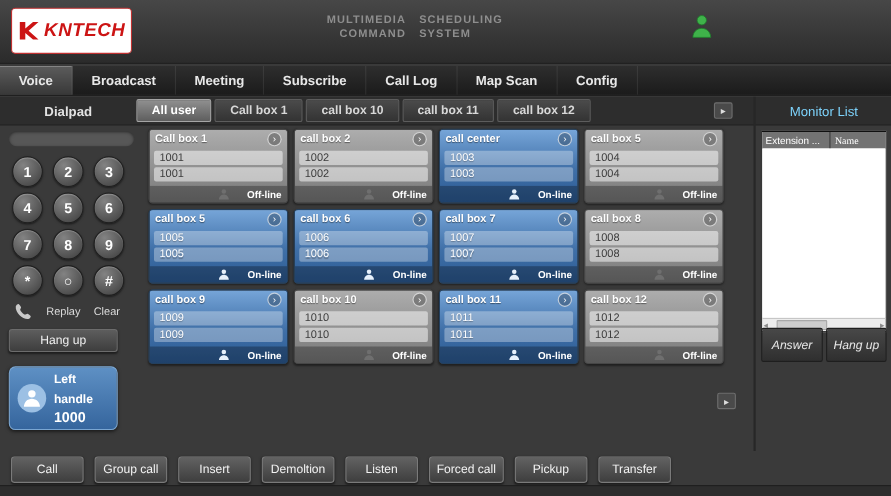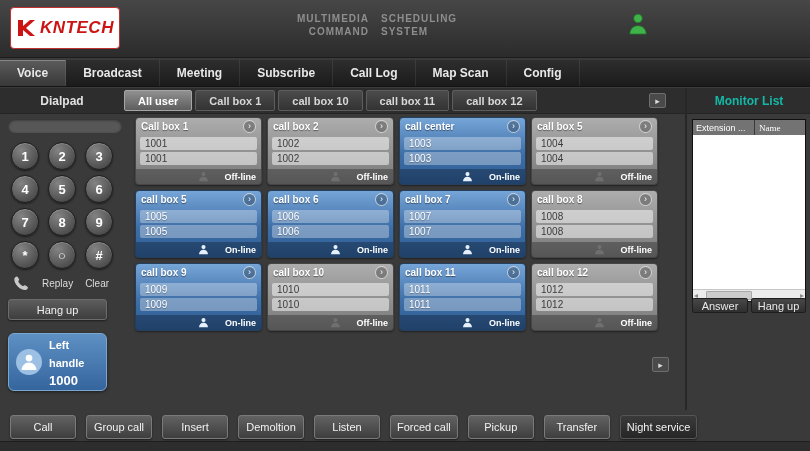--- a/index.html
+++ b/index.html
@@ -35,21 +35,21 @@
   .user-tab { height:21px; padding:0 13px; margin-right:3px; display:flex; align-items:center;
     color:#d8d8d8; font-size:11px; font-weight:bold; background:linear-gradient(180deg,#4b4b4b,#333);
     border:1px solid #5d5d5d; border-radius:2px; cursor:pointer; }
   .user-tab.active { background:linear-gradient(180deg,#909090,#5e5e5e); color:#fff; border-color:#a5a5a5; }
   .subbar-arrow, .grid-arrow { position:absolute; width:17px; height:15px; background:#4a4a4a;
     border:1px solid #6e6e6e; border-radius:2px; color:#ddd; font-size:9px;
     display:flex; align-items:center; justify-content:center; cursor:pointer; }
   .subbar-arrow { left:649px; top:93px; }
   .grid-arrow { left:652px; top:357px; }
   .monitor-title { position:absolute; left:688px; top:88px; width:122px; height:26px; display:flex;
-    align-items:center; justify-content:center; color:#14b8a6; font-size:12px; font-weight:bold; }
+    align-items:center; justify-content:center; color:#7dd3fc; font-size:12px; font-weight:normal; }
   .vdivider { position:absolute; left:685px; top:88px; width:2px; height:322px; background:#272727; }
 
   
   .display-bar { position:absolute; left:8px; top:119px; width:114px; height:14px; background:#575757;
     border-radius:7px; box-shadow:inset 0 1px 3px rgba(0,0,0,.55); }
   .keypad { position:absolute; left:11px; top:142px; display:grid; grid-template-columns:repeat(3,28px);
     gap:5px 9px; }
   .key { width:28px; height:28px; border-radius:50%;
     background:radial-gradient(circle at 35% 28%, #838383, #3b3b3b); border:1px solid #1f1f1f;
     color:#fff; font-size:13px; font-weight:bold; display:flex; align-items:center; justify-content:center;
@@ -101,23 +101,23 @@
     color:#fff; font-size:9px; }
   .mh-cell1 { width:62px; padding-left:3px; border-right:1px solid #3a3a3a; height:100%;
     display:flex; align-items:center; }
   .mh-cell2 { padding-left:4px;font-family:Liberation Serif, serif; }
   .monitor-body { flex:1; background:#fff; }
   .monitor-scroll { height:12px; background:#ececec; border-top:1px solid #c6c6c6; position:relative;
     display:flex; align-items:center; justify-content:space-between; padding:0 1px; color:#8a8a8a;
     font-size:8px; }
   .scroll-thumb { position:absolute; left:13px; top:1px; width:46px; height:9px; background:#cdcdcd;
     border:1px solid #a8a8a8; border-radius:1px; cursor:grab; }
-  .panel-btn { position:absolute; top:298px; height:15px; background:linear-gradient(180deg,#484848,#2f2f2f);
+  .panel-btn { position:absolute; top:298px; height:31px; background:linear-gradient(180deg,#484848,#2f2f2f);
     border:1px solid #1e1e1e; border-radius:2px; color:#e8e8e8; font-size:11px;
-    display:flex; align-items:center; justify-content:center; cursor:pointer; }
+    display:flex; align-items:center; justify-content:center; cursor:pointer;font-style:italic; }
   .answer-btn { left:692px; width:56px; }
   .hangup2-btn { left:751px; width:55px; }
 
   
   .bottombar { position:absolute; left:10px; top:415px; display:flex; gap:10px; }
   .bottom-btn { min-width:66px; height:24px; padding:0 6px;
     background:linear-gradient(180deg,#626262,#3e3e3e); border:1px solid #7a7a7a; border-radius:3px;
     color:#f2f2f2; font-size:11px; display:flex; align-items:center; justify-content:center;
     cursor:pointer; box-shadow:0 1px 2px rgba(0,0,0,.5); white-space:nowrap; }
   .bottom-btn.dark { background:linear-gradient(180deg,#3a3a3a,#262626); border-color:#565656; }
@@ -429,15 +429,14 @@
 
 <div class="bottombar">
   <div class="bottom-btn">Call</div>
     <div class="bottom-btn">Group call</div>
     <div class="bottom-btn">Insert</div>
     <div class="bottom-btn">Demoltion</div>
     <div class="bottom-btn">Listen</div>
     <div class="bottom-btn">Forced call</div>
     <div class="bottom-btn">Pickup</div>
     <div class="bottom-btn">Transfer</div>
-    <div class="bottom-btn dark">Night service</div>
 </div>
 <div class="footer-strip"></div>
 
 </body></html>

